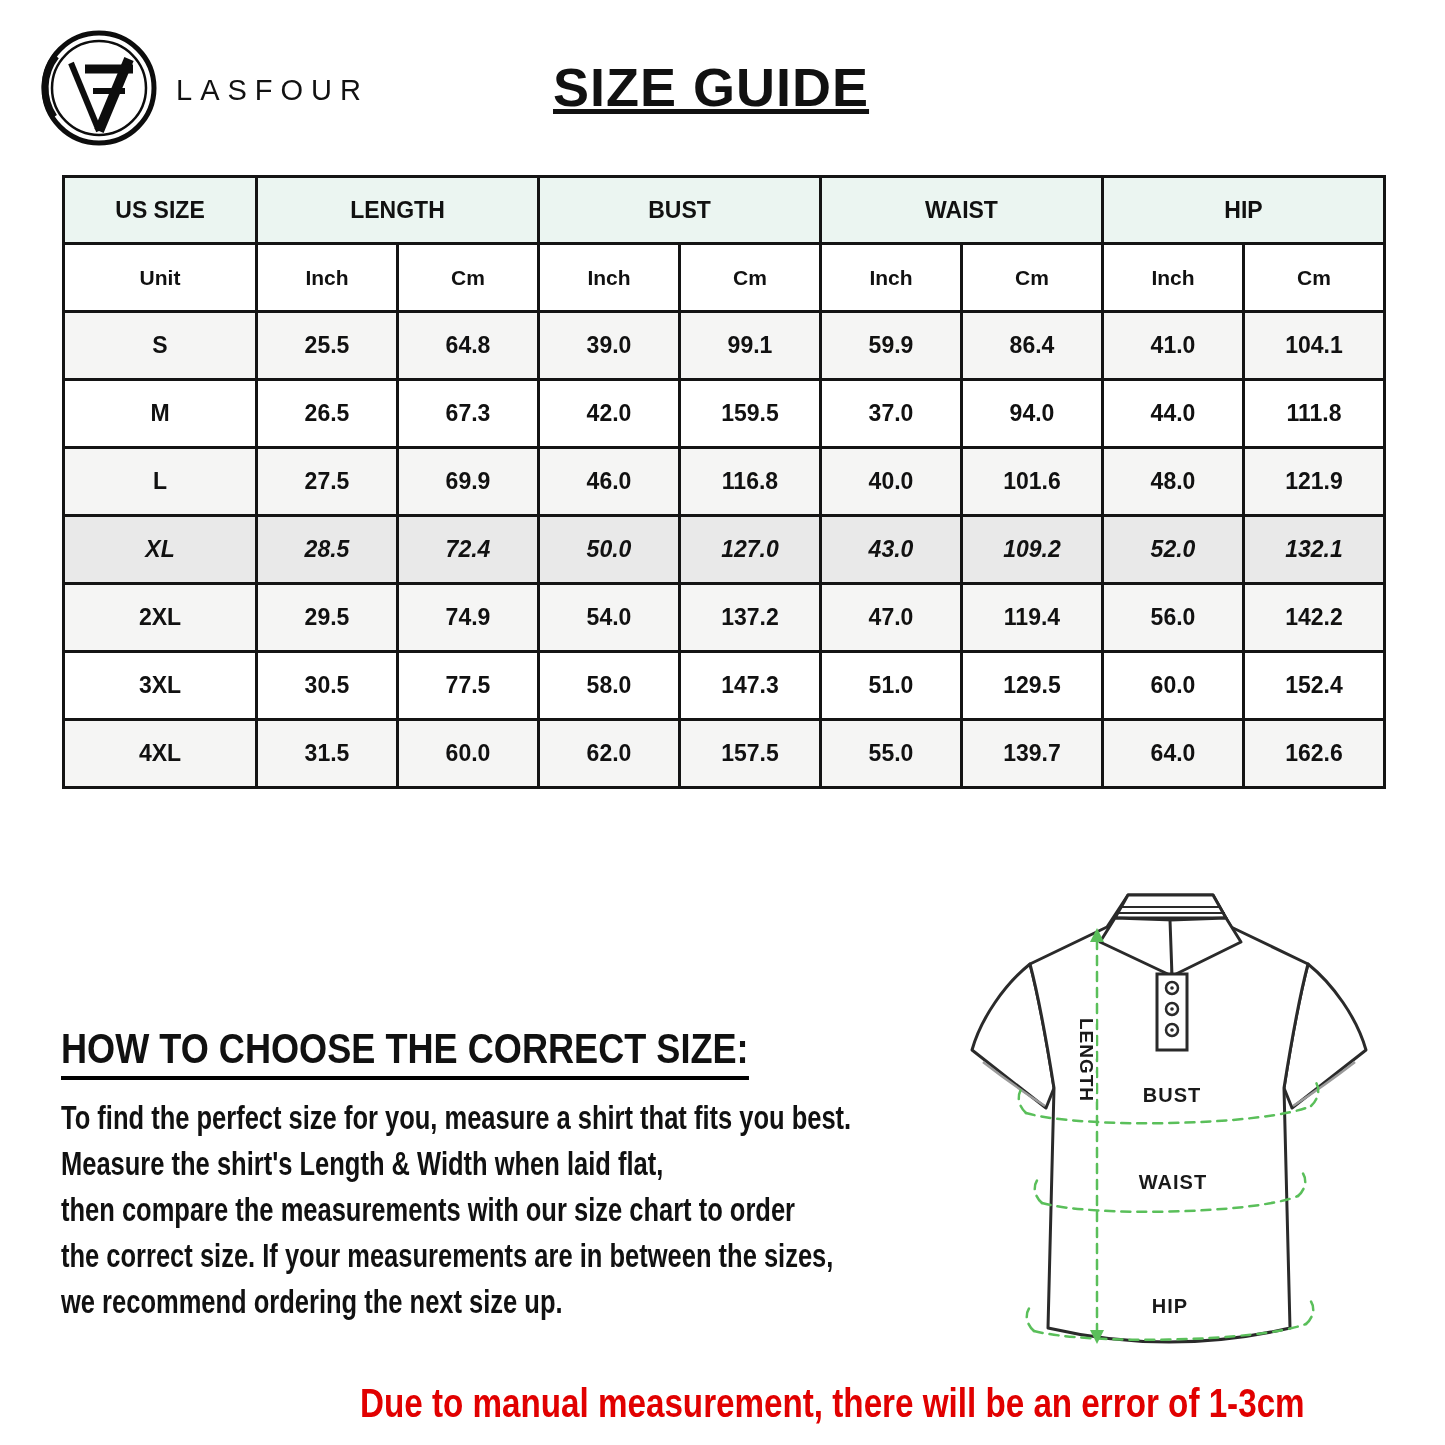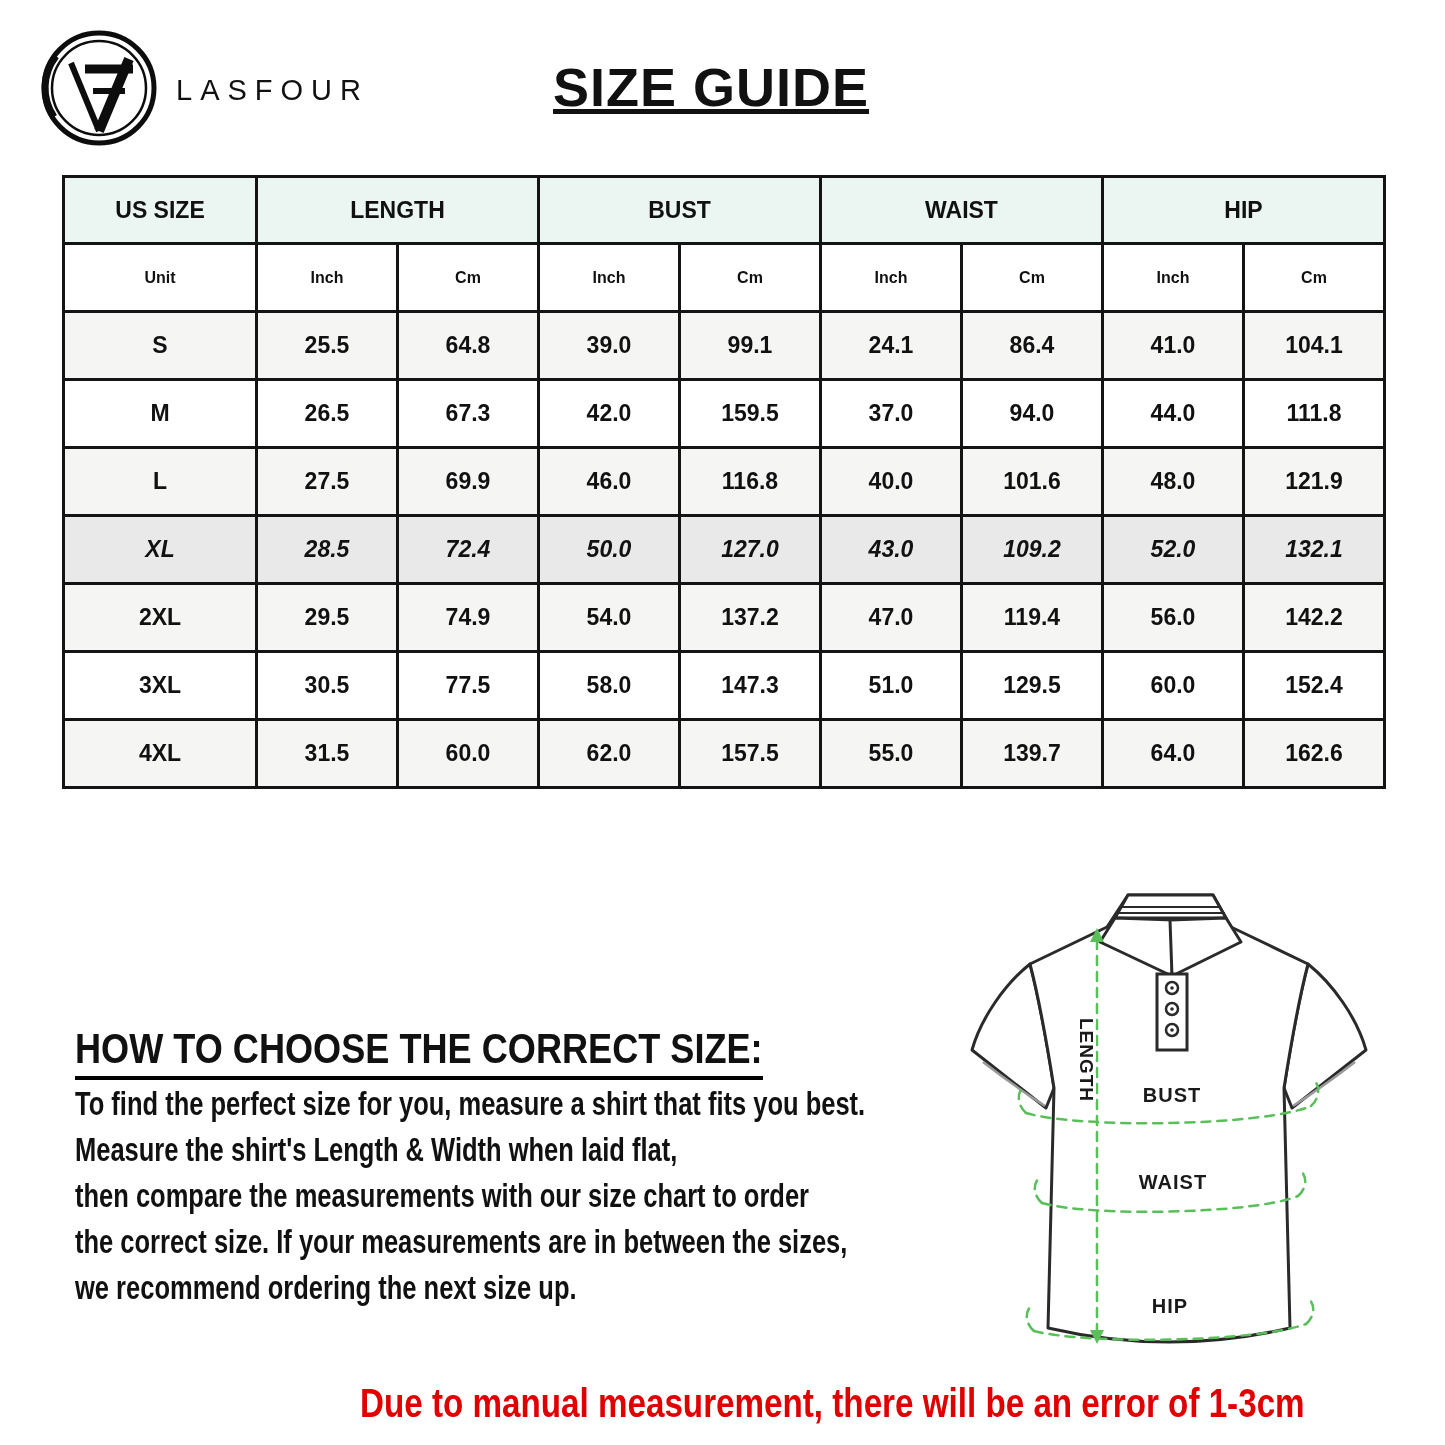--- a/index.html
+++ b/index.html
@@ -14,32 +14,32 @@
   .title { position:absolute; left:553px; top:56px; font-size:54px; font-weight:bold; letter-spacing:1px; white-space:nowrap;text-decoration:underline; }
 
   
   .size-table-wrap { position:absolute; left:62px; top:175px; width:1299px; }
   table.size-table { width:100%; border-collapse:collapse; table-layout:fixed; }
   table.size-table th, table.size-table td {
     border:3px solid #141414; text-align:center; vertical-align:middle;
     font-weight:bold; color:#111; padding:0;
   }
   table.size-table tr.group-row th { height:67px; background:var(--tint); font-size:23px; }
-  table.size-table tr.unit-row th { height:68px; background:#fff; font-size:16px; }
+  table.size-table tr.unit-row th { height:68px; background:#fff; font-size:21px; }
   table.size-table tbody tr { height:68px; }
   table.size-table tbody td { font-size:23px; background:#fff; }
   table.size-table tbody tr.shade-light td { background:var(--row-light); }
   table.size-table tbody tr.shade-dark  td { background:var(--row-dark);font-style:italic; }
 
   
-  .howto { position:absolute; left:75px; top:1024px; }
+  .howto { position:absolute; left:61px; top:1024px; }
   .howto-heading { display:inline-block; font-size:43px; font-weight:bold; letter-spacing:0;
                    border-bottom:4px solid #000; padding-bottom:3px; white-space:nowrap;
                    transform:scaleX(0.84); transform-origin:0 50%; }
-  .howto-lines { }
+  .howto-lines { margin-top:14px; }
   .howto-line { font-size:34px; font-weight:bold; line-height:46px; white-space:nowrap;
                 transform:scaleX(0.75); transform-origin:0 50%; }
 
   
   .shirt { position:absolute; left:950px; top:880px; }
   .shirt text { font-family:"Liberation Sans", sans-serif; font-weight:bold; fill:#1a1a1a; }
 
   
   .footnote { position:absolute; left:360px; top:1381px; font-size:40px; font-weight:bold;
               color:var(--red); white-space:nowrap; transform:scaleX(0.83); transform-origin:0 50%; }
@@ -96,21 +96,21 @@
             <th>Cm</th>
           </tr>
       </thead>
       <tbody id="size-rows">
           <tr class="shade-light">
             <td>S</td>
             <td>25.5</td>
             <td>64.8</td>
             <td>39.0</td>
             <td>99.1</td>
-            <td>24.1</td>
+            <td>59.9</td>
             <td>86.4</td>
             <td>41.0</td>
             <td>104.1</td>
           </tr>
           <tr class="shade-none">
             <td>M</td>
             <td>26.5</td>
             <td>67.3</td>
             <td>42.0</td>
             <td>159.5</td>

